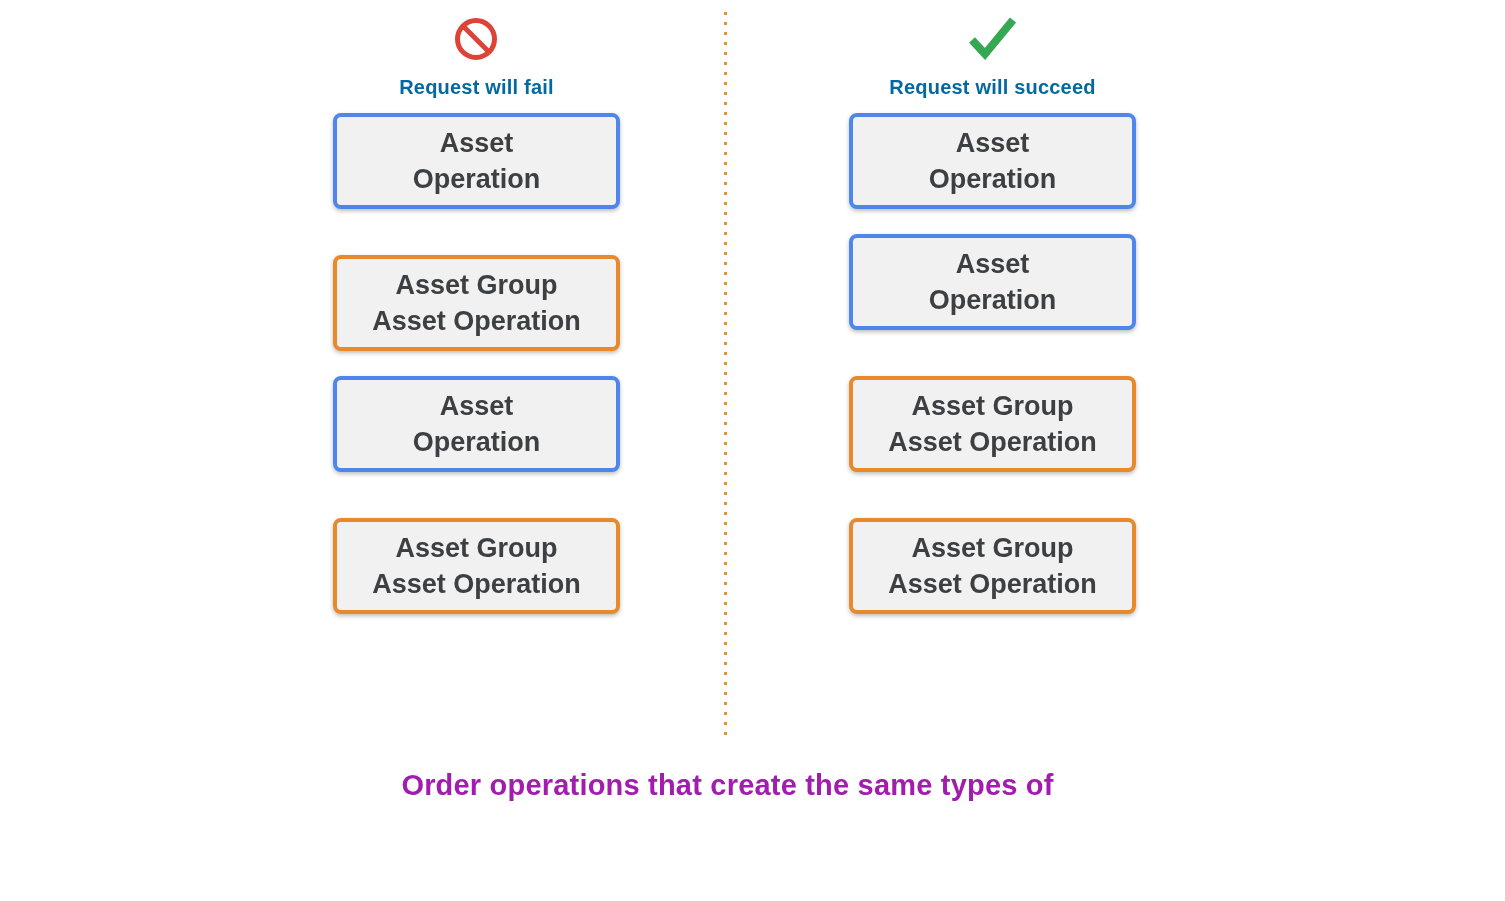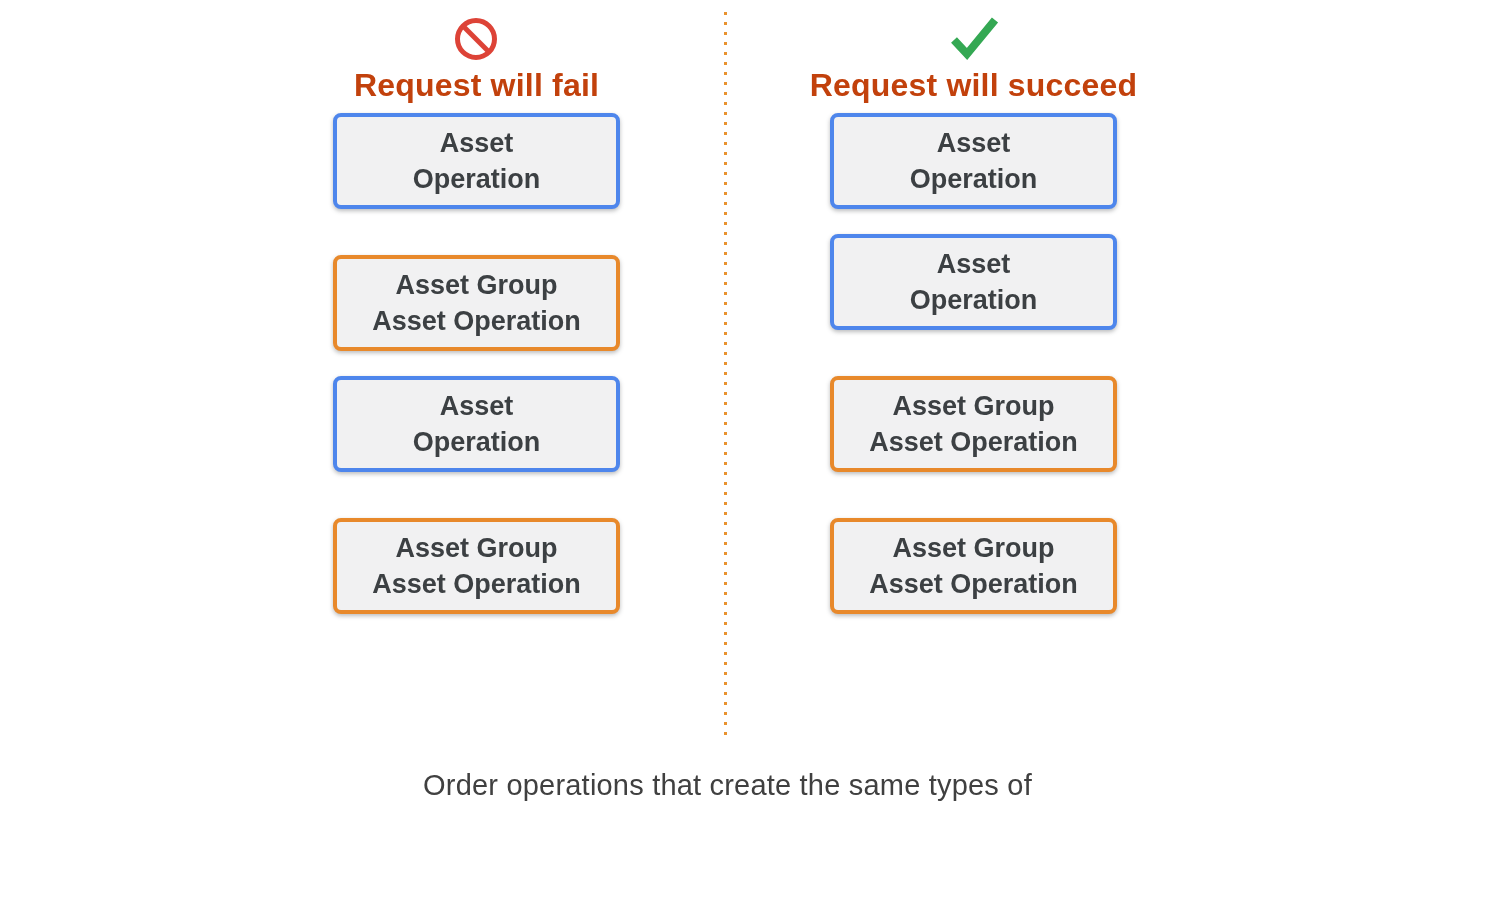--- a/index.html
+++ b/index.html
@@ -17,39 +17,39 @@
   }
   .column {
     position: absolute;
     top: 14px;
     width: 287px;
     display: flex;
     flex-direction: column;
     align-items: center;
   }
   .column-fail   { left: 333px; }
-  .column-succeed{ left: 830px; }
+  .column-succeed{ left: 849px; }
 
   .col-header {
     display: flex;
     flex-direction: column;
     align-items: center;
     height: 99px;
   }
   .col-header .icon-wrap {
     height: 50px;
     display: flex;
     align-items: center;
     justify-content: center;
   }
   .col-header .header-label {
-    margin-top: 3px;
-    font-size: 32px;
+    margin-top: 12px;
+    font-size: 20px;
     font-weight: bold;
-    color: #c2410c;
+    color: #0369a1;
     letter-spacing: 0.2px;
     white-space: nowrap;
   }
 
   .op-box {
     box-sizing: border-box;
     width: 287px;
     height: 96px;
     margin-bottom: 25px;
     border-radius: 8px;
@@ -81,22 +81,22 @@
     );
   }
 
   .caption {
     position: absolute;
     left: 360px;
     top: 766px;
     width: 735px;
     text-align: center;
     font-size: 29px;
-    font-weight: normal;
-    color: #404040;
+    font-weight: bold;
+    color: #a21caf;
     line-height: 38px;
     letter-spacing: 0.2px;
   }
 </style>
 </head>
 <body>
 
 <div class="canvas">
 
   <div class="column column-fail">

